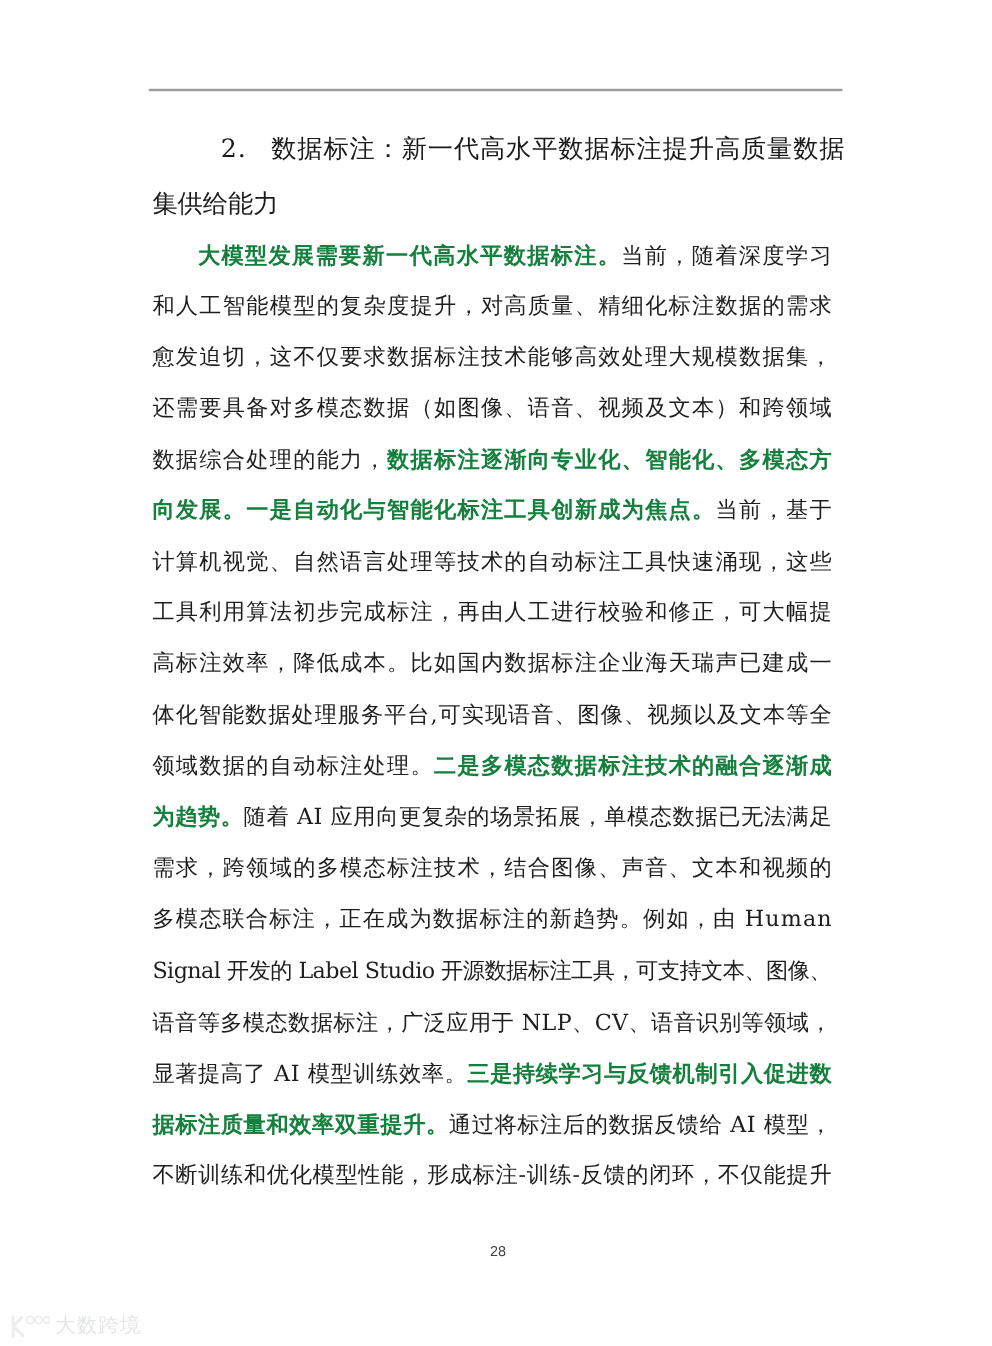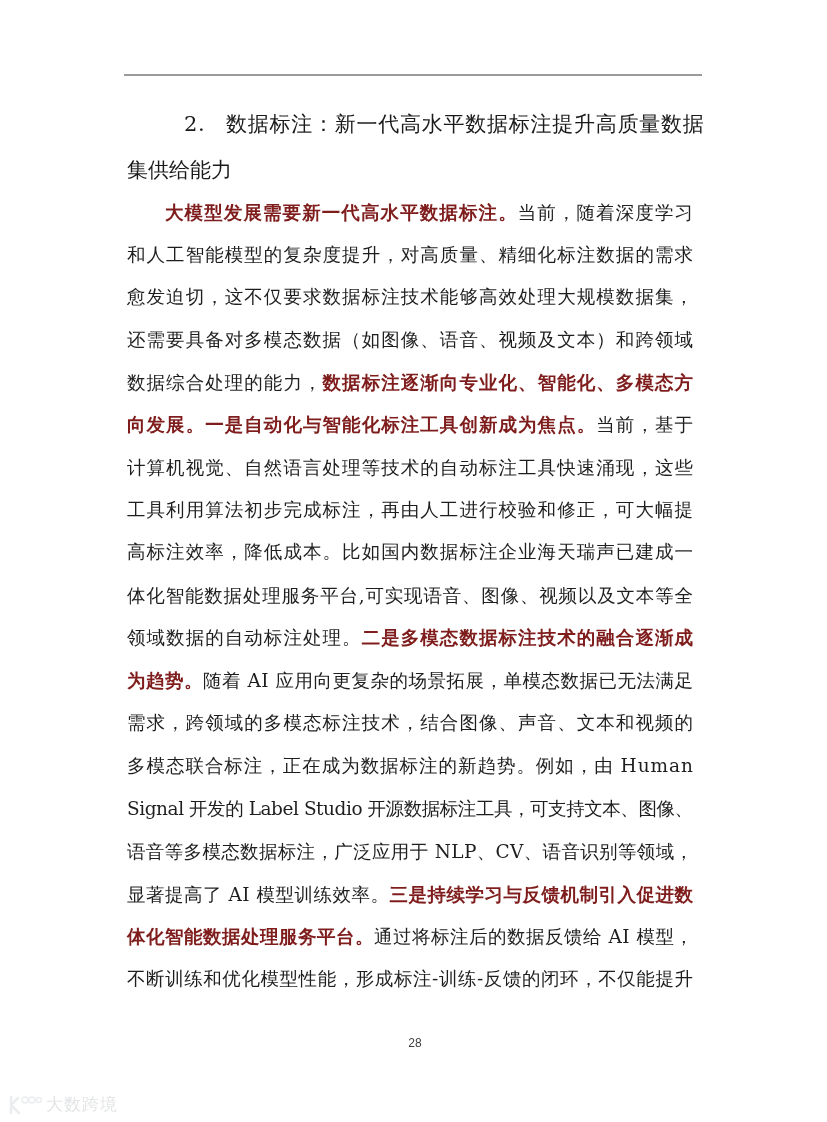--- a/index.html
+++ b/index.html
@@ -70,21 +70,21 @@
     width: 566px;
     height: 28px;
     white-space: nowrap;
     text-align: justify;
     text-align-last: justify;
   }
   .line.indent { left: 38px; width: 528px; }
   .line .b {
     font-family: "DejaVu Sans", "Liberation Sans", sans-serif;
     font-weight: bold;
-    color: #7f1d1d;
+    color: #15803d;
   }
   .page-number {
     position: absolute;
     left: 395px;
     width: 40px;
     top: 1036px;
     text-align: center;
     font-size: 12px;
     font-family: "Liberation Sans", sans-serif;
     color: #404040;
@@ -135,21 +135,21 @@
       <div class="line" style="top: 297px; text-align: left; text-align-last: left; letter-spacing: 1.05357px;"><span>工具利用算法初步完成标注，再由人工进行校验和修正，可大幅提</span></div>
       <div class="line" style="top: 339px; text-align: left; text-align-last: left; letter-spacing: 1.05357px;"><span>高标注效率，降低成本。比如国内数据标注企业海天瑞声已建成一</span></div>
       <div class="line" style="top: 383px; text-align: left; text-align-last: left; letter-spacing: 0.814116px;"><span>体化智能数据处理服务平台,可实现语音、图像、视频以及文本等全</span></div>
       <div class="line" style="top: 425px; text-align: left; text-align-last: left; letter-spacing: 1.05357px;"><span>领域数据的自动标注处理。</span><span class="b">二是多模态数据标注技术的融合逐渐成</span></div>
       <div class="line" style="top: 468px; text-align: left; text-align-last: left; letter-spacing: 0.502016px;"><span class="b">为趋势。</span><span>随着 AI 应用向更复杂的场景拓展，单模态数据已无法满足</span></div>
       <div class="line" style="top: 510px; text-align: right; text-align-last: left; letter-spacing: 1.05357px;"><span>需求，跨领域的多模态标注技术，结合图像、声音、文本和视频的</span></div>
       <div class="line" style="top: 553px; text-align: left; text-align-last: left; letter-spacing: 0.969271px;"><span>多模态联合标注，正在成为数据标注的新趋势。例如，由 Human</span></div>
       <div class="line" style="top: 596px; text-align: left; text-align-last: left; letter-spacing: -0.445503px;"><span>Signal 开发的 Label Studio 开源数据标注工具，可支持文本、图像、</span></div>
       <div class="line" style="top: 639px; text-align: left; text-align-last: left; letter-spacing: 0.344254px;"><span>语音等多模态数据标注，广泛应用于 NLP、CV、语音识别等领域，</span></div>
       <div class="line" style="top: 682px; text-align: right; text-align-last: left; letter-spacing: 0.502016px;"><span>显著提高了 AI 模型训练效率。</span><span class="b">三是持续学习与反馈机制引入促进数</span></div>
-      <div class="line" style="top: 724px; text-align: left; text-align-last: left; letter-spacing: 0.502016px;"><span class="b">体化智能数据处理服务平台。</span><span>通过将标注后的数据反馈给 AI 模型，</span></div>
+      <div class="line" style="top: 724px; text-align: left; text-align-last: left; letter-spacing: 0.502016px;"><span class="b">据标注质量和效率双重提升。</span><span>通过将标注后的数据反馈给 AI 模型，</span></div>
       <div class="line" style="top: 766px; text-align: left; text-align-last: left; letter-spacing: 0.566146px;"><span>不断训练和优化模型性能，形成标注-训练-反馈的闭环，不仅能提升</span></div>
     </div>
 
   <div class="page-number">28</div>
 
   <div class="watermark">
     <svg class="watermark-logo" viewBox="0 0 34 22">
       <path d="M3 3 L3 19 M3 11 L10 4 M3 11 L11 19" stroke="#c8ccd0" stroke-width="2.5" fill="none" stroke-linecap="round"></path>
       <circle cx="17" cy="6" r="3" stroke="#c8ccd0" stroke-width="1.5" fill="none"></circle>
       <circle cx="24" cy="6" r="3" stroke="#c8ccd0" stroke-width="1.5" fill="none"></circle>

